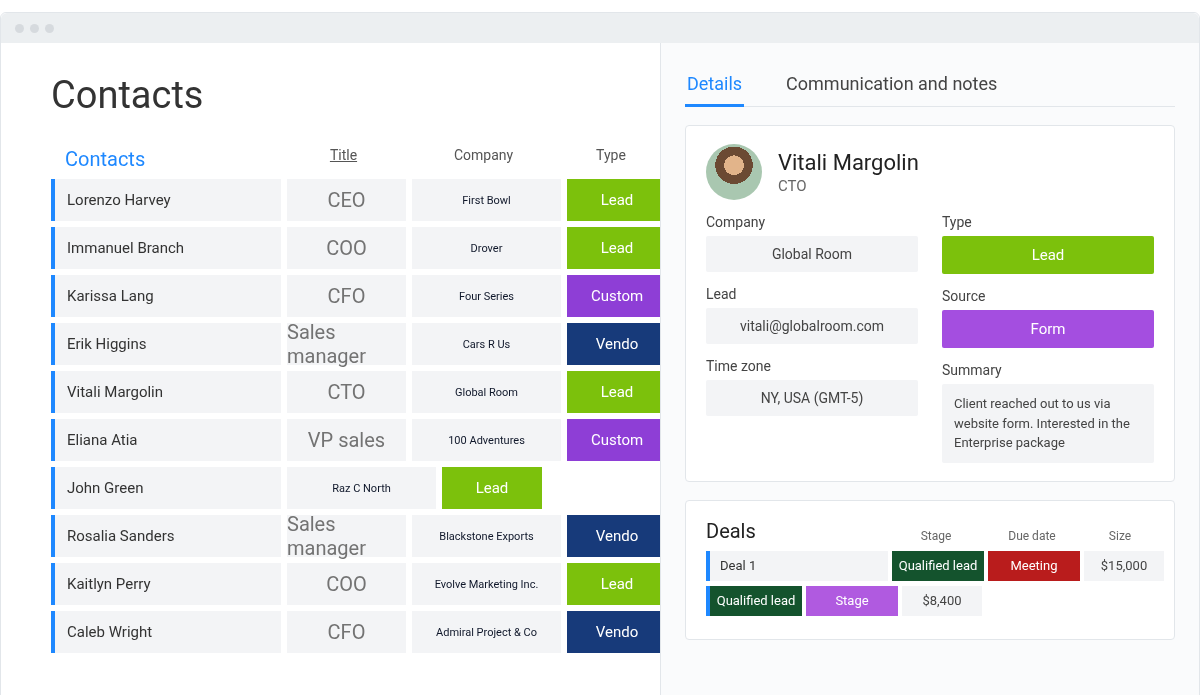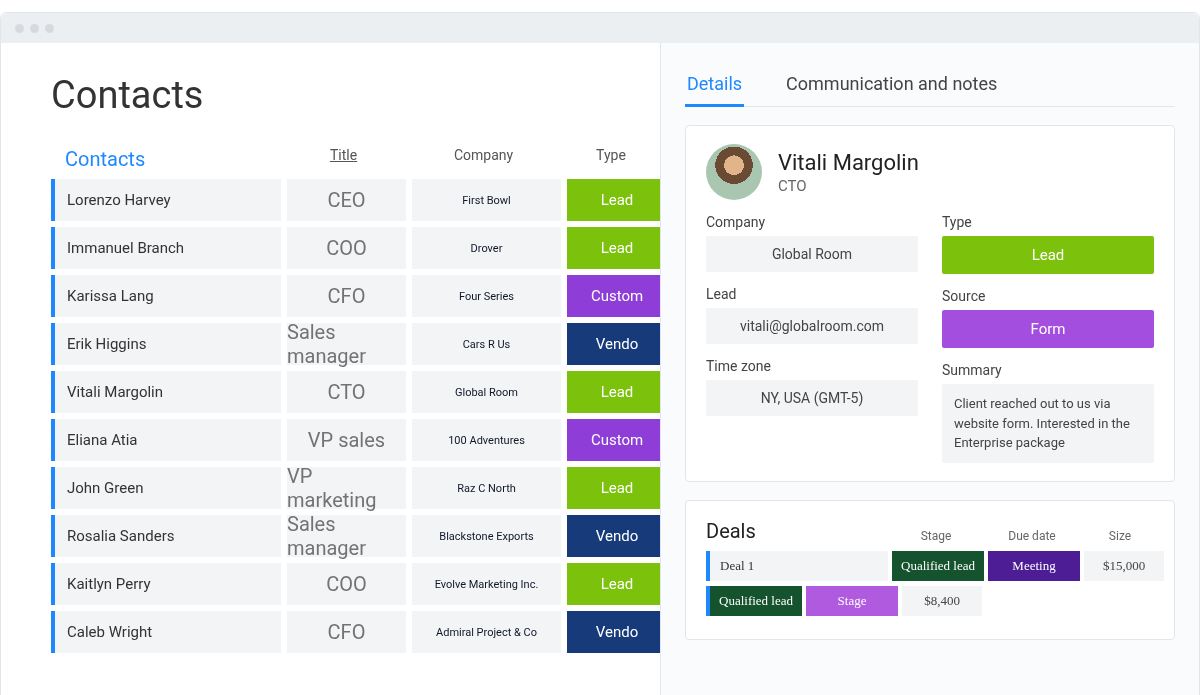--- a/index.html
+++ b/index.html
@@ -227,33 +227,32 @@
   .dcol-stage { flex: 0 0 96px; }
   .dcol-due   { flex: 0 0 96px; }
   .dcol-size  { flex: 0 0 80px; }
 
   .deal-row {
     display: flex;
     align-items: stretch;
     height: 30px;
     margin-bottom: 5px;
     font-size: 13px;
-    font-family: Liberation Serif, serif;
   }
   .deal-accent { width: 4px; background: #1e88ff; flex: none; }
   .dcell {
     display: flex; align-items: center; justify-content: center;
     background: #f3f4f6;
   }
   .dcell.name { flex: 0 0 178px; justify-content: flex-start; padding-left: 10px; margin-right: 4px; }
   .dcell.stage { flex: 0 0 92px; margin-right: 4px; color: #fff; }
   .dcell.due   { flex: 0 0 92px; margin-right: 4px; color: #fff; }
   .dcell.size  { flex: 0 0 80px; color: #444; }
   .stage-qlead   { background: #14532d; }
-  .due-meeting   { background: #4c1d95; }
+  .due-meeting   { background: #b91c1c; }
   .due-call      { background: #b05ae0; }
 </style>
 </head>
 <body>
 
 <div class="frame">
   <div class="browser-chrome">
     <span class="dot"></span>
     <span class="dot"></span>
     <span class="dot"></span>
@@ -310,21 +309,20 @@
             <div class="ct-row">
               <div class="ct-accent"></div>
               <div class="cell name">Eliana Atia</div>
               <div class="cell title">VP sales</div>
               <div class="cell company">100 Adventures</div>
               <div class="cell type tag-customer">Custom</div>
             </div>
             <div class="ct-row">
               <div class="ct-accent"></div>
               <div class="cell name">John Green</div>
-              <div class="cell title">VP marketing</div>
               <div class="cell company">Raz C North</div>
               <div class="cell type tag-lead">Lead</div>
             </div>
             <div class="ct-row">
               <div class="ct-accent"></div>
               <div class="cell name">Rosalia Sanders</div>
               <div class="cell title">Sales manager</div>
               <div class="cell company">Blackstone Exports</div>
               <div class="cell type tag-vendor">Vendo</div>
             </div>

